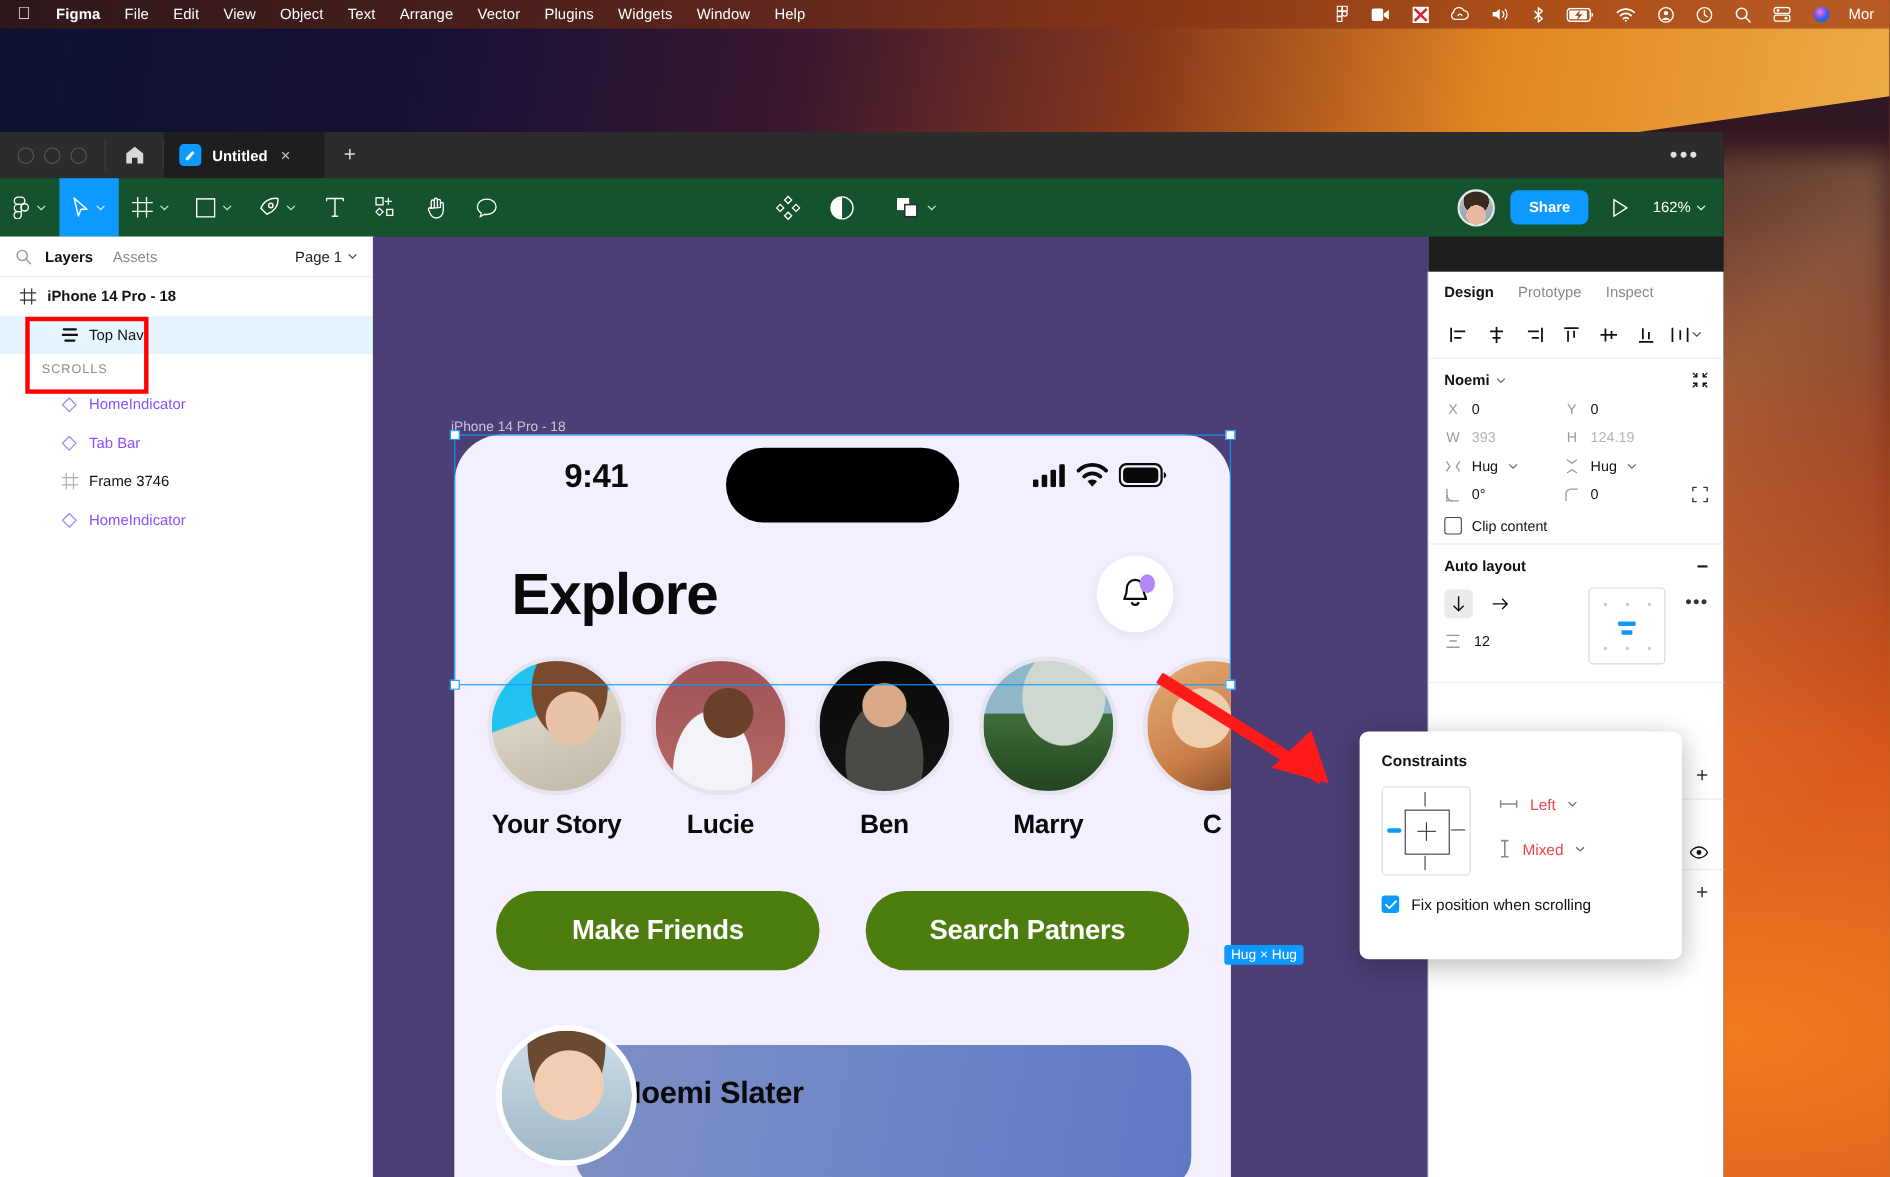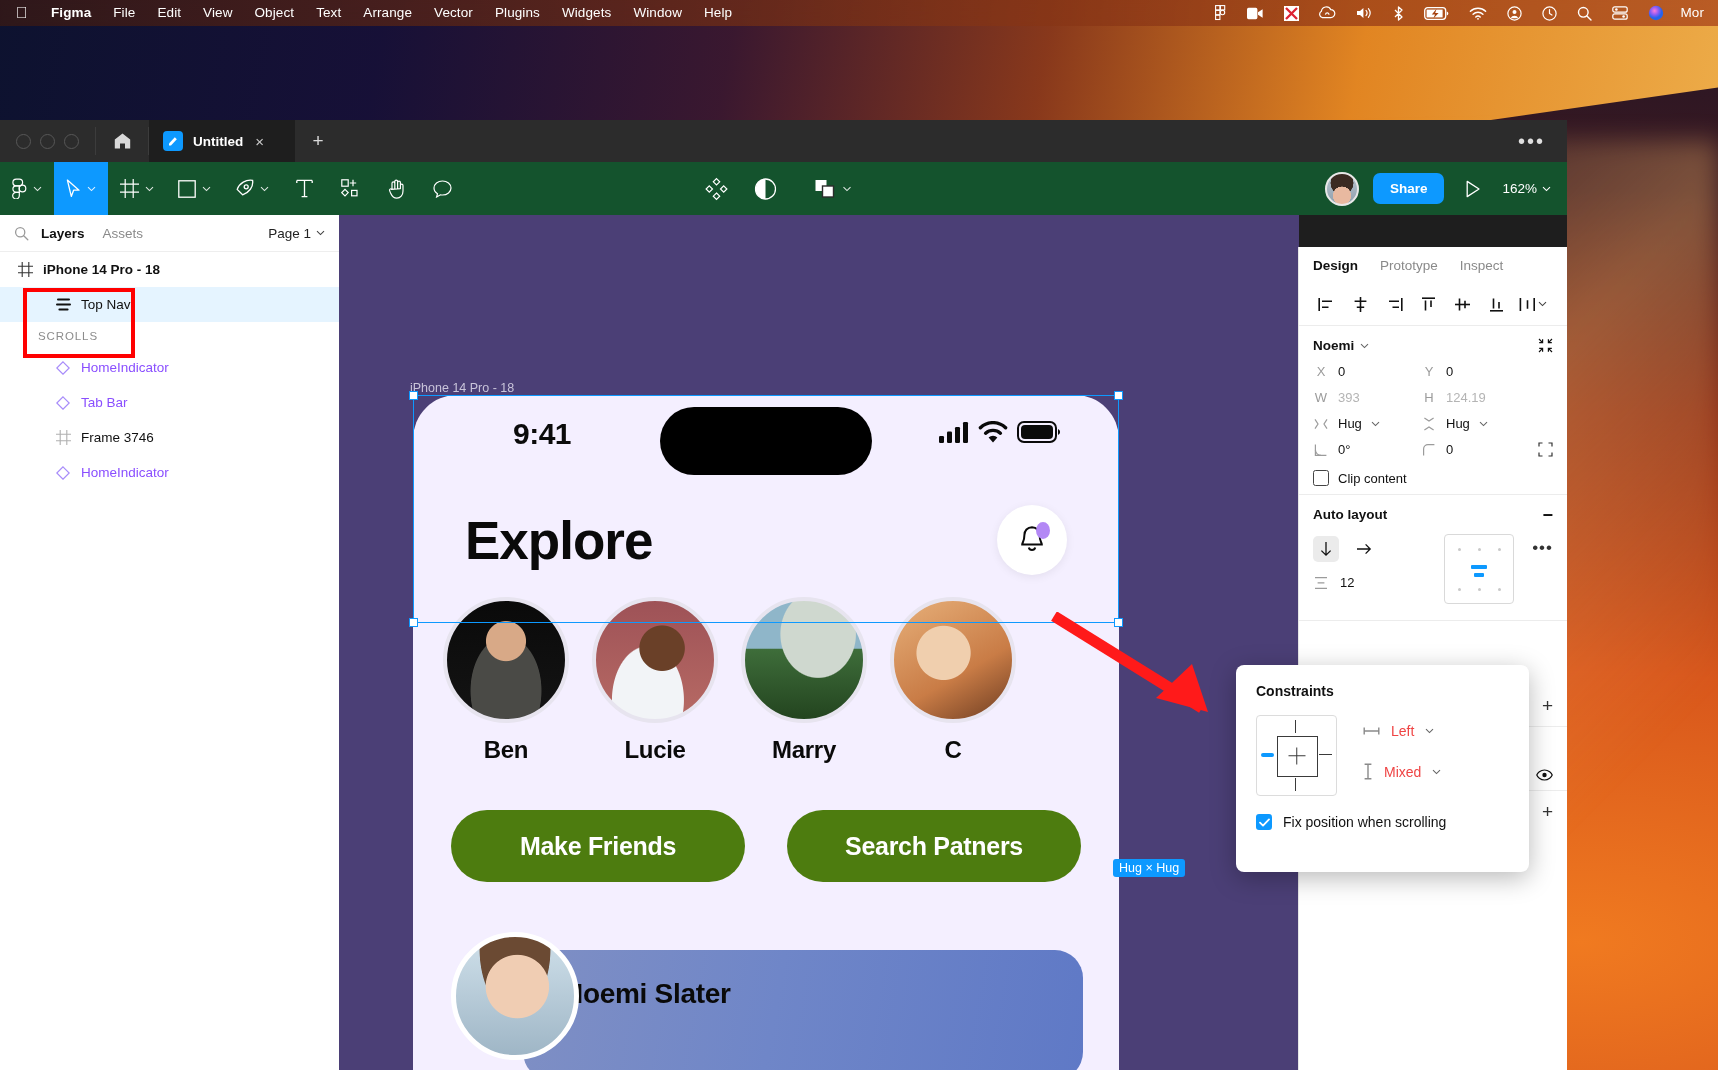--- a/index.html
+++ b/index.html
@@ -610,26 +610,31 @@
                   <path d="M15 3.2c-4.6 0-7.6 3.4-7.6 7.8 0 6.4-2.2 7.6-2.2 9.4h19.6c0-1.8-2.2-3-2.2-9.4 0-4.4-3-7.8-7.6-7.8z" fill="none" stroke="#0a0a0a" stroke-width="2"></path>
                   <path d="M11.8 23.4a3.3 3.3 0 0 0 6.4 0" fill="none" stroke="#0a0a0a" stroke-width="2"></path>
                 </svg>
             </span>
             <span class="belldot"></span>
           </div>
         </div>
 
         <div class="stories">
           <div class="story">
-            <div class="sav p-ben"></div>
-            <div class="sname">Ben</div>
+            <div class="sav p-your"></div>
+
+            <div class="sname">Your Story</div>
           </div>
           <div class="story">
             <div class="sav p-lucie"></div>
             <div class="sname">Lucie</div>
+          </div>
+          <div class="story">
+            <div class="sav p-ben"></div>
+            <div class="sname">Ben</div>
           </div>
           <div class="story">
             <div class="sav p-marry"></div>
             <div class="sname">Marry</div>
           </div>
           <div class="story">
             <div class="sav p-next"></div>
             <div class="sname">C</div>
           </div>
         </div>

